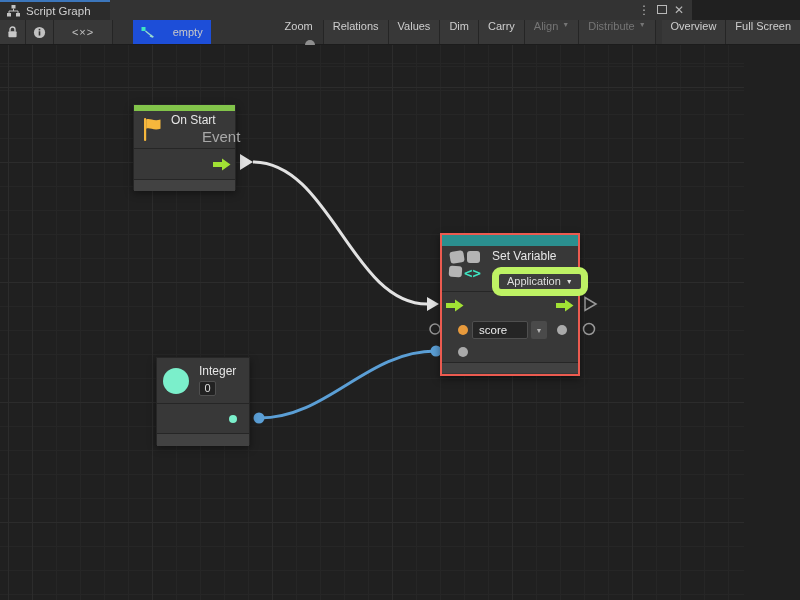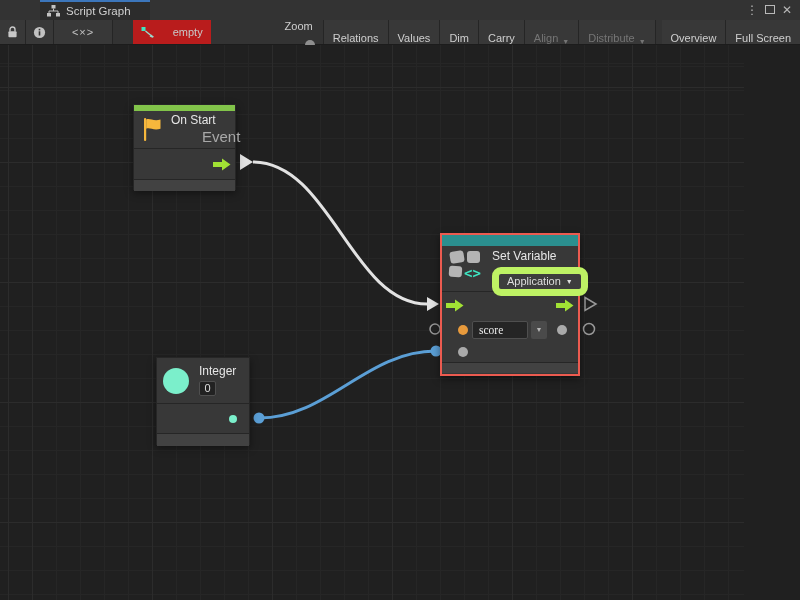--- a/index.html
+++ b/index.html
@@ -1,38 +1,38 @@
 <!DOCTYPE html>
 <html style="--accent_blue: #3c76bb; --selection_red: #ec5b50; --stripe_green: #82c44a; --stripe_teal: #2b8f8f; --flow_green: #a2e234; --value_blue: #5b9fd6; --mint: #7befcb; --orange_port: #e89a3c; --flag_yellow: #f6b73c; --wire_white: #e2e2e2; --icon_teal: #3ee6c2;"><head>
 <meta charset="utf-8">
 <style>
   * { margin:0; padding:0; box-sizing:border-box; }
   html,body { width:800px; height:600px; overflow:hidden; }
   body { font-family:"Liberation Sans", sans-serif; background:#202020; color:#d6d6d6;
          position:relative; user-select:none; }
 
   
-  .titlebar { position:absolute; left:0; top:0; width:800px; height:20px;
-              background:#333333; display:flex; align-items:stretch;padding-left:40px; }
+  .titlebar { position:absolute; left:0; top:0; width:692px; height:20px;
+              background:#333333; display:flex; align-items:stretch; }
   .tab { width:110px; background:#2c2c2c; border-top:2px solid var(--accent_blue);
          display:flex; align-items:center; gap:6px; padding:0 0 0 7px;
          font-size:11.5px; color:#d0d0d0; }
   .win-controls { margin-left:auto; display:flex; align-items:center; gap:7px;
                   padding-right:8px; color:#b8b8b8; }
   .win-controls span { font-size:12px; line-height:1; cursor:default; }
   .maximize-box { width:10px; height:9px; border:1.5px solid #b8b8b8; display:inline-block; }
 
   
   .toolbar { position:absolute; left:0; top:20px; width:800px; height:25px;
              background:#353535; border-bottom:1px solid #1c1c1c;
              display:flex; align-items:stretch; font-size:11px; color:#cfcfcf; }
   .tb-seg { display:flex; align-items:center; justify-content:center;
             border-right:1px solid #252525; padding:0 8px; background:#383838; cursor:default; }
   .tb-seg.icon-seg { padding:0 7px; }
-  .tb-btn { display:flex; align-items:flex-end; gap:4px; border-right:1px solid #252525;
+  .tb-btn { display:flex; align-items:flex-start; gap:4px; border-right:1px solid #252525;
             padding:0 9px; background:#383838; white-space:nowrap; }
   .tb-btn.disabled { color:#757575; }
   .tb-gap { width:6px; background:#333333; }
   .caret { font-size:7px; transform:translateY(0.5px); }
   .zoom-area { display:flex; align-items:center; gap:12px; padding:0 10px; background:#333333;
                border-right:1px solid #252525;flex-direction:column; }
   .zoom-track { position:relative; width:92px; height:2px; background:#5a5a5a; border-radius:1px; }
   .zoom-handle { position:absolute; right:-2px; top:-4px; width:10px; height:10px;
                  border-radius:50%; background:#8f8f8f; }
   .code-glyph { letter-spacing:1px; color:#c4c4c4; font-size:11px; }
@@ -69,21 +69,21 @@
   .node-setvar { left:440px; top:188px; width:140px; height:143px;
                  border:2px solid var(--selection_red); background:#383838; }
   .node-setvar .stripe { height:11px; background:var(--stripe_teal); }
   .node-setvar .hdr { height:45px; padding:2px 4px 0 6px; gap:6px; align-items:flex-start; }
   .sv-col { display:flex; flex-direction:column; gap:3px; padding-top:2px; }
   .pill { display:flex; align-items:center; gap:5px; background:#3d3d3d;
           border:7px solid #bef264; border-radius:9px; padding:1px 8px 2px 8px;
           font-size:11px; color:#dedede; cursor:default; }
   .sv-flow { height:26px; display:flex; align-items:center; justify-content:space-between;
              padding:0 4px; }
-  .sv-val { height:24px; display:flex; align-items:center;font-family:Liberation Serif, serif; }
+  .sv-val { height:24px; display:flex; align-items:center; }
   .sv-row3 { height:20px; display:flex; align-items:center; }
   .dot { border-radius:50%; width:10px; height:10px; flex:none; }
   .dot.orange { background:var(--orange_port); margin-left:16px; }
   .dot.gray { background:#aaaaaa; }
   .dot.mint { width:8px; height:8px; background:var(--mint); }
   .field { margin-left:4px; width:56px; height:18px; background:#252525;
            border:1px solid #4f4f4f; border-radius:2px; font-size:11.5px; color:#ececec;
            display:flex; align-items:center; padding-left:6px; }
   .field-drop { margin-left:3px; width:16px; height:18px; background:#4a4a4a;
                 border-radius:2px; display:flex; align-items:center; justify-content:center;
@@ -141,21 +141,21 @@
         <circle cx="6.5" cy="6.5" r="5.6" fill="#c2c2c2"></circle>
         <rect x="5.7" y="5.3" width="1.6" height="4.2" fill="#333"></rect>
         <rect x="5.7" y="2.8" width="1.6" height="1.6" fill="#333"></rect>
       </svg>
     </span>
   </div>
   <div class="tb-seg" style="width:60px">
     <span class="code-glyph">&lt;×&gt;</span>
   </div>
   <div class="tb-gap" style="width:20px"></div>
-  <div class="tb-seg" style="background:#b91c1c;border-right:none;gap:18px">
+  <div class="tb-seg" style="background:#1d4ed8;border-right:none;gap:18px">
     <span>
       <svg width="14" height="13" viewBox="0 0 14 13">
         <rect x="0.5" y="1" width="4" height="4" fill="var(--icon_teal)"></rect>
         <path d="M4.5,5 L10,9.5 M10,9.5 L12.5,11" stroke="#9adbce" stroke-width="1.4" fill="none"></path>
         <path d="M8.5,10.5 L12,12 L10.8,8.4 Z" fill="#9adbce"></path>
       </svg>
     </span>
     <span style="color:#c9c9c9">empty</span>
   </div>
   <div class="zoom-area" style="flex:1;border-right:1px solid #252525">

